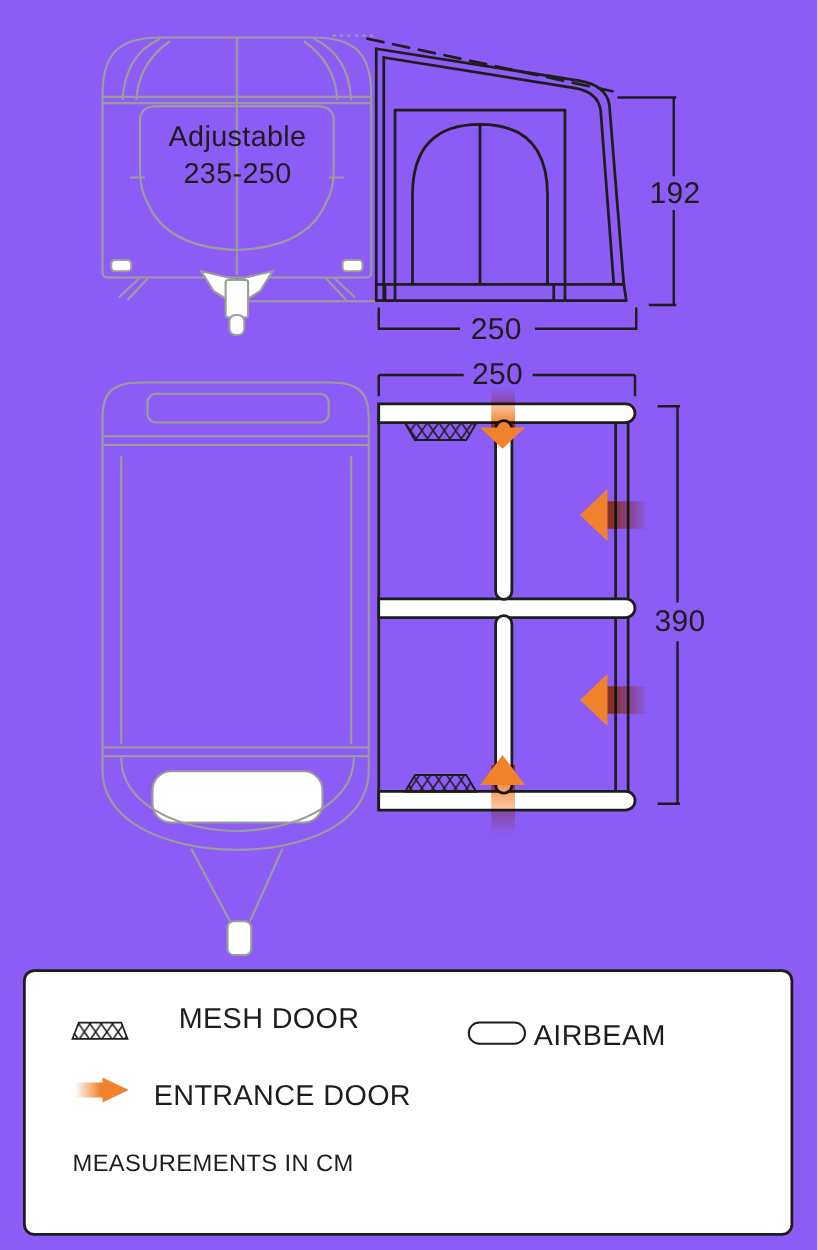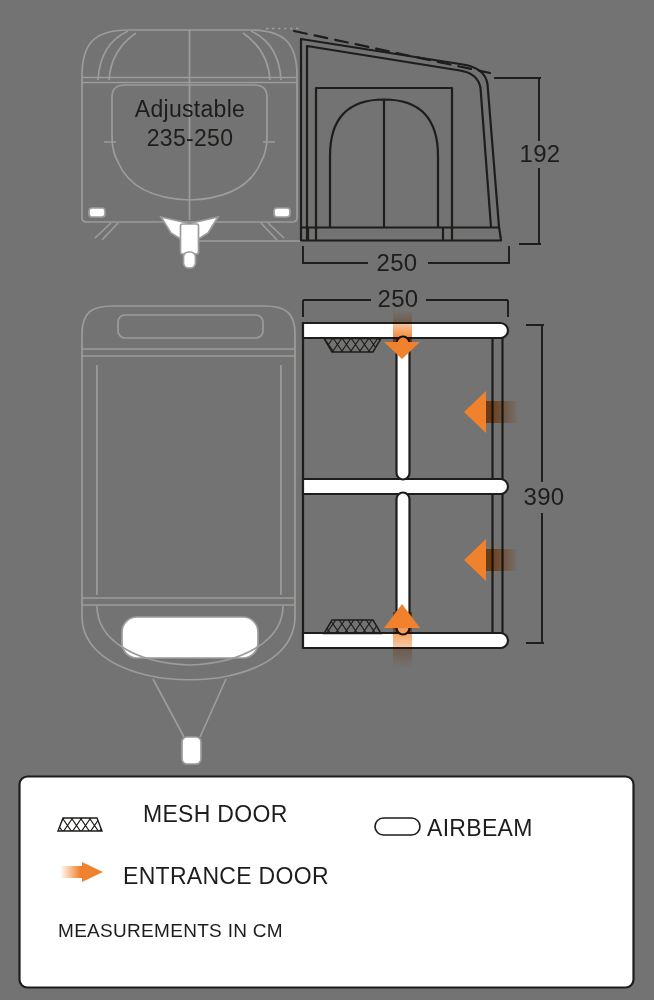--- a/index.html
+++ b/index.html
@@ -1,17 +1,17 @@
 <!DOCTYPE html>
 <html><head>
 <meta charset="utf-8">
 <style>
   html,body{margin:0;padding:0;background:#fff;}
   .stage{
-    position:relative;width:654px;height:1000px;background:#737373;
+    position:relative;width:654px;height:1000px;background:#8b5cf6;
     font-family:"Liberation Sans",sans-serif;overflow:hidden;
   }
   svg text{
     font-family:"Liberation Sans",sans-serif;
     fill:#1d1d1b;letter-spacing:.3px;
   }
   .dim-text{font-size:24px;}
   .label-text{font-size:23px;}
   .legend-text{font-size:23px;}
   .note-text{font-size:19px;}

